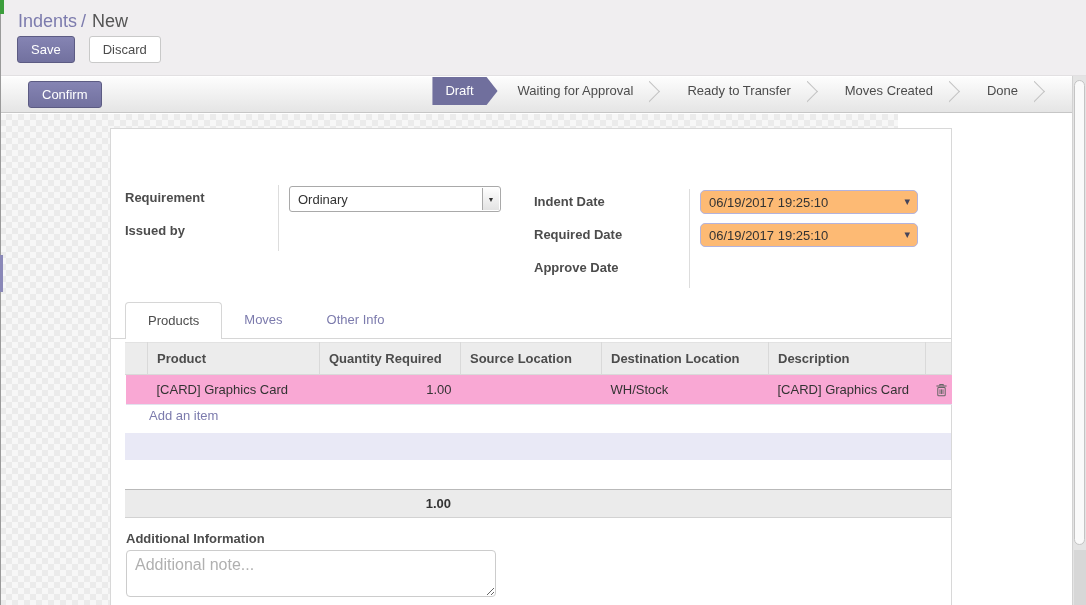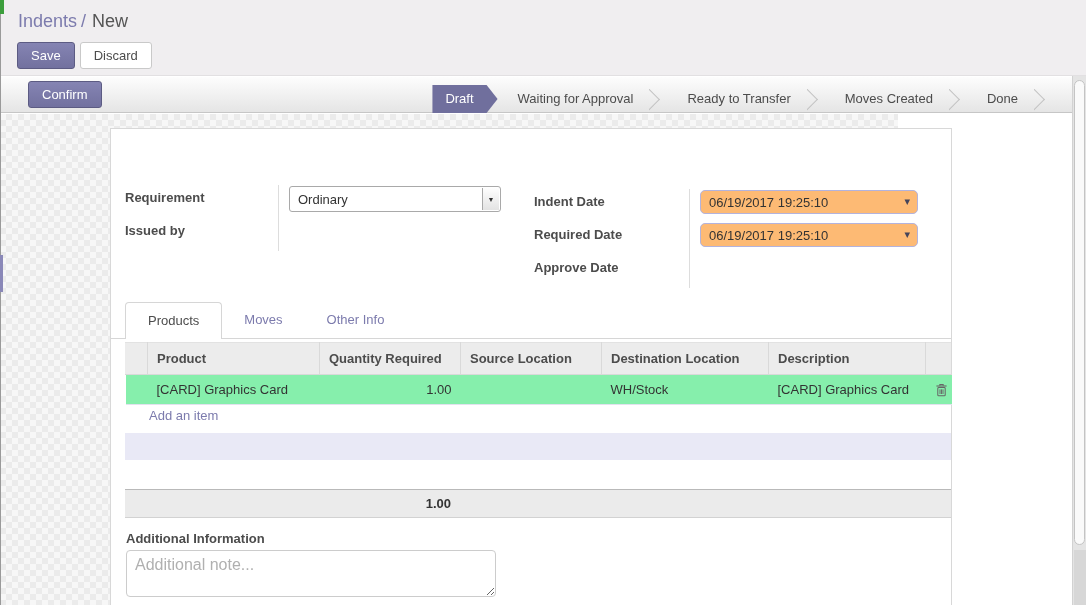--- a/index.html
+++ b/index.html
@@ -6,33 +6,33 @@
   html,body { width:1086px; height:605px; overflow:hidden; background:#fff;
     font-family:"Liberation Sans", sans-serif; color:#4c4c4c; }
 
   
   .topbar { position:absolute; left:0; top:0; width:1086px; height:76px;
     background:#f0eef0; border-bottom:1px solid #e2e0e2; }
   .breadcrumb { position:absolute; left:18px; top:11px; font-size:18px; }
   .breadcrumb .root { color:#7c7bad; cursor:pointer; }
   .breadcrumb .sep { color:#7c7bad; margin:0 6px 0 4px; }
   .breadcrumb .current { color:#555; }
-  .hdr-buttons { position:absolute; left:17px; top:42px; display:flex; gap:5px; }
+  .hdr-buttons { position:absolute; left:17px; top:36px; display:flex; gap:14px; }
   .btn { font-size:13px; height:27px; padding:0 13px; border-radius:3px; cursor:pointer;
     display:inline-flex; align-items:center; font-family:"Liberation Sans",sans-serif; }
   .btn-primary { background:#7c7bad; background:linear-gradient(#8584b3,#72719f);
     border:1px solid #5c5b83; color:#fff; }
   .btn-default { background:#fff; border:1px solid #c9c9c9; color:#4c4c4c; }
 
   
   .statusbar { position:absolute; left:0; top:76px; width:1072px; height:37px;
     background:linear-gradient(#fdfdfd,#e5e5e5); border-bottom:1px solid #c6c6c6;
     border-top:1px solid #fff; }
   .statusbar .btn-confirm { position:absolute; left:28px; top:4px; height:27px; }
-  .sb-steps { position:absolute; right:16px; top:8px; height:28px;
+  .sb-steps { position:absolute; right:16px; top:0; height:28px;
     display:flex; align-items:flex-end; font-size:13px; }
   .sb-step { padding:0 16px; line-height:28px; white-space:nowrap; color:#4c4c4c; cursor:default; }
   .sb-step.active { background:#706f9d; color:#fff; padding:0 24px 0 13px; margin-right:4px;
     clip-path:polygon(0 0, calc(100% - 11px) 0, 100% 50%, calc(100% - 11px) 100%, 0 100%); }
   .sb-chevron { width:22px; height:28px; position:relative; overflow:hidden; flex:none; }
   .sb-chevron::before { content:""; position:absolute; left:-12px; top:4.5px;
     width:18px; height:18px; transform:rotate(45deg);
     border-top:1px solid #c3c3c3; border-right:1px solid #c3c3c3; }
 
   
@@ -78,21 +78,21 @@
     color:#7c7bad; }
   .tab.active { background:#fff; color:#4c4c4c; border:1px solid #d6d6d6; border-bottom:none;
     border-radius:4px 4px 0 0; margin-bottom:-1px; height:37px; }
 
   
   .ptable { position:absolute; left:14px; top:213px; width:826px; border-collapse:collapse;
     font-size:13px; table-layout:fixed; }
   .ptable th { background:#ececec; border:1px solid #d9d9d9; border-top:1px solid #e2e2e2;
     height:27px; text-align:left; padding:8px 9px; font-weight:bold; color:#4c4c4c; }
   .ptable th.first, .ptable th.last { border-left-color:#ececec; }
-  .ptable td { height:30px; padding:0 9px; background:#86efac; border-bottom:1px solid #e2e2ee;
+  .ptable td { height:30px; padding:0 9px; background:#f9a8d4; border-bottom:1px solid #e2e2ee;
     color:#333; overflow:hidden; white-space:nowrap; }
   .ptable .num { text-align:right; }
   .col-handle { width:22px; } .col-product { width:172px; } .col-qty { width:141px; }
   .col-src { width:141px; } .col-dest { width:167px; } .col-desc { width:157px; }
   .col-del { width:26px; }
   .del-cell { text-align:center; padding:0 4px; cursor:pointer; }
 
   .add-item { position:absolute; left:14px; top:273px; width:826px; height:28px;
     line-height:28px; padding-left:24px; font-size:13px; color:#7c7bad; cursor:pointer; }
   .empty-bar { position:absolute; left:14px; top:304px; width:826px; height:27px;

